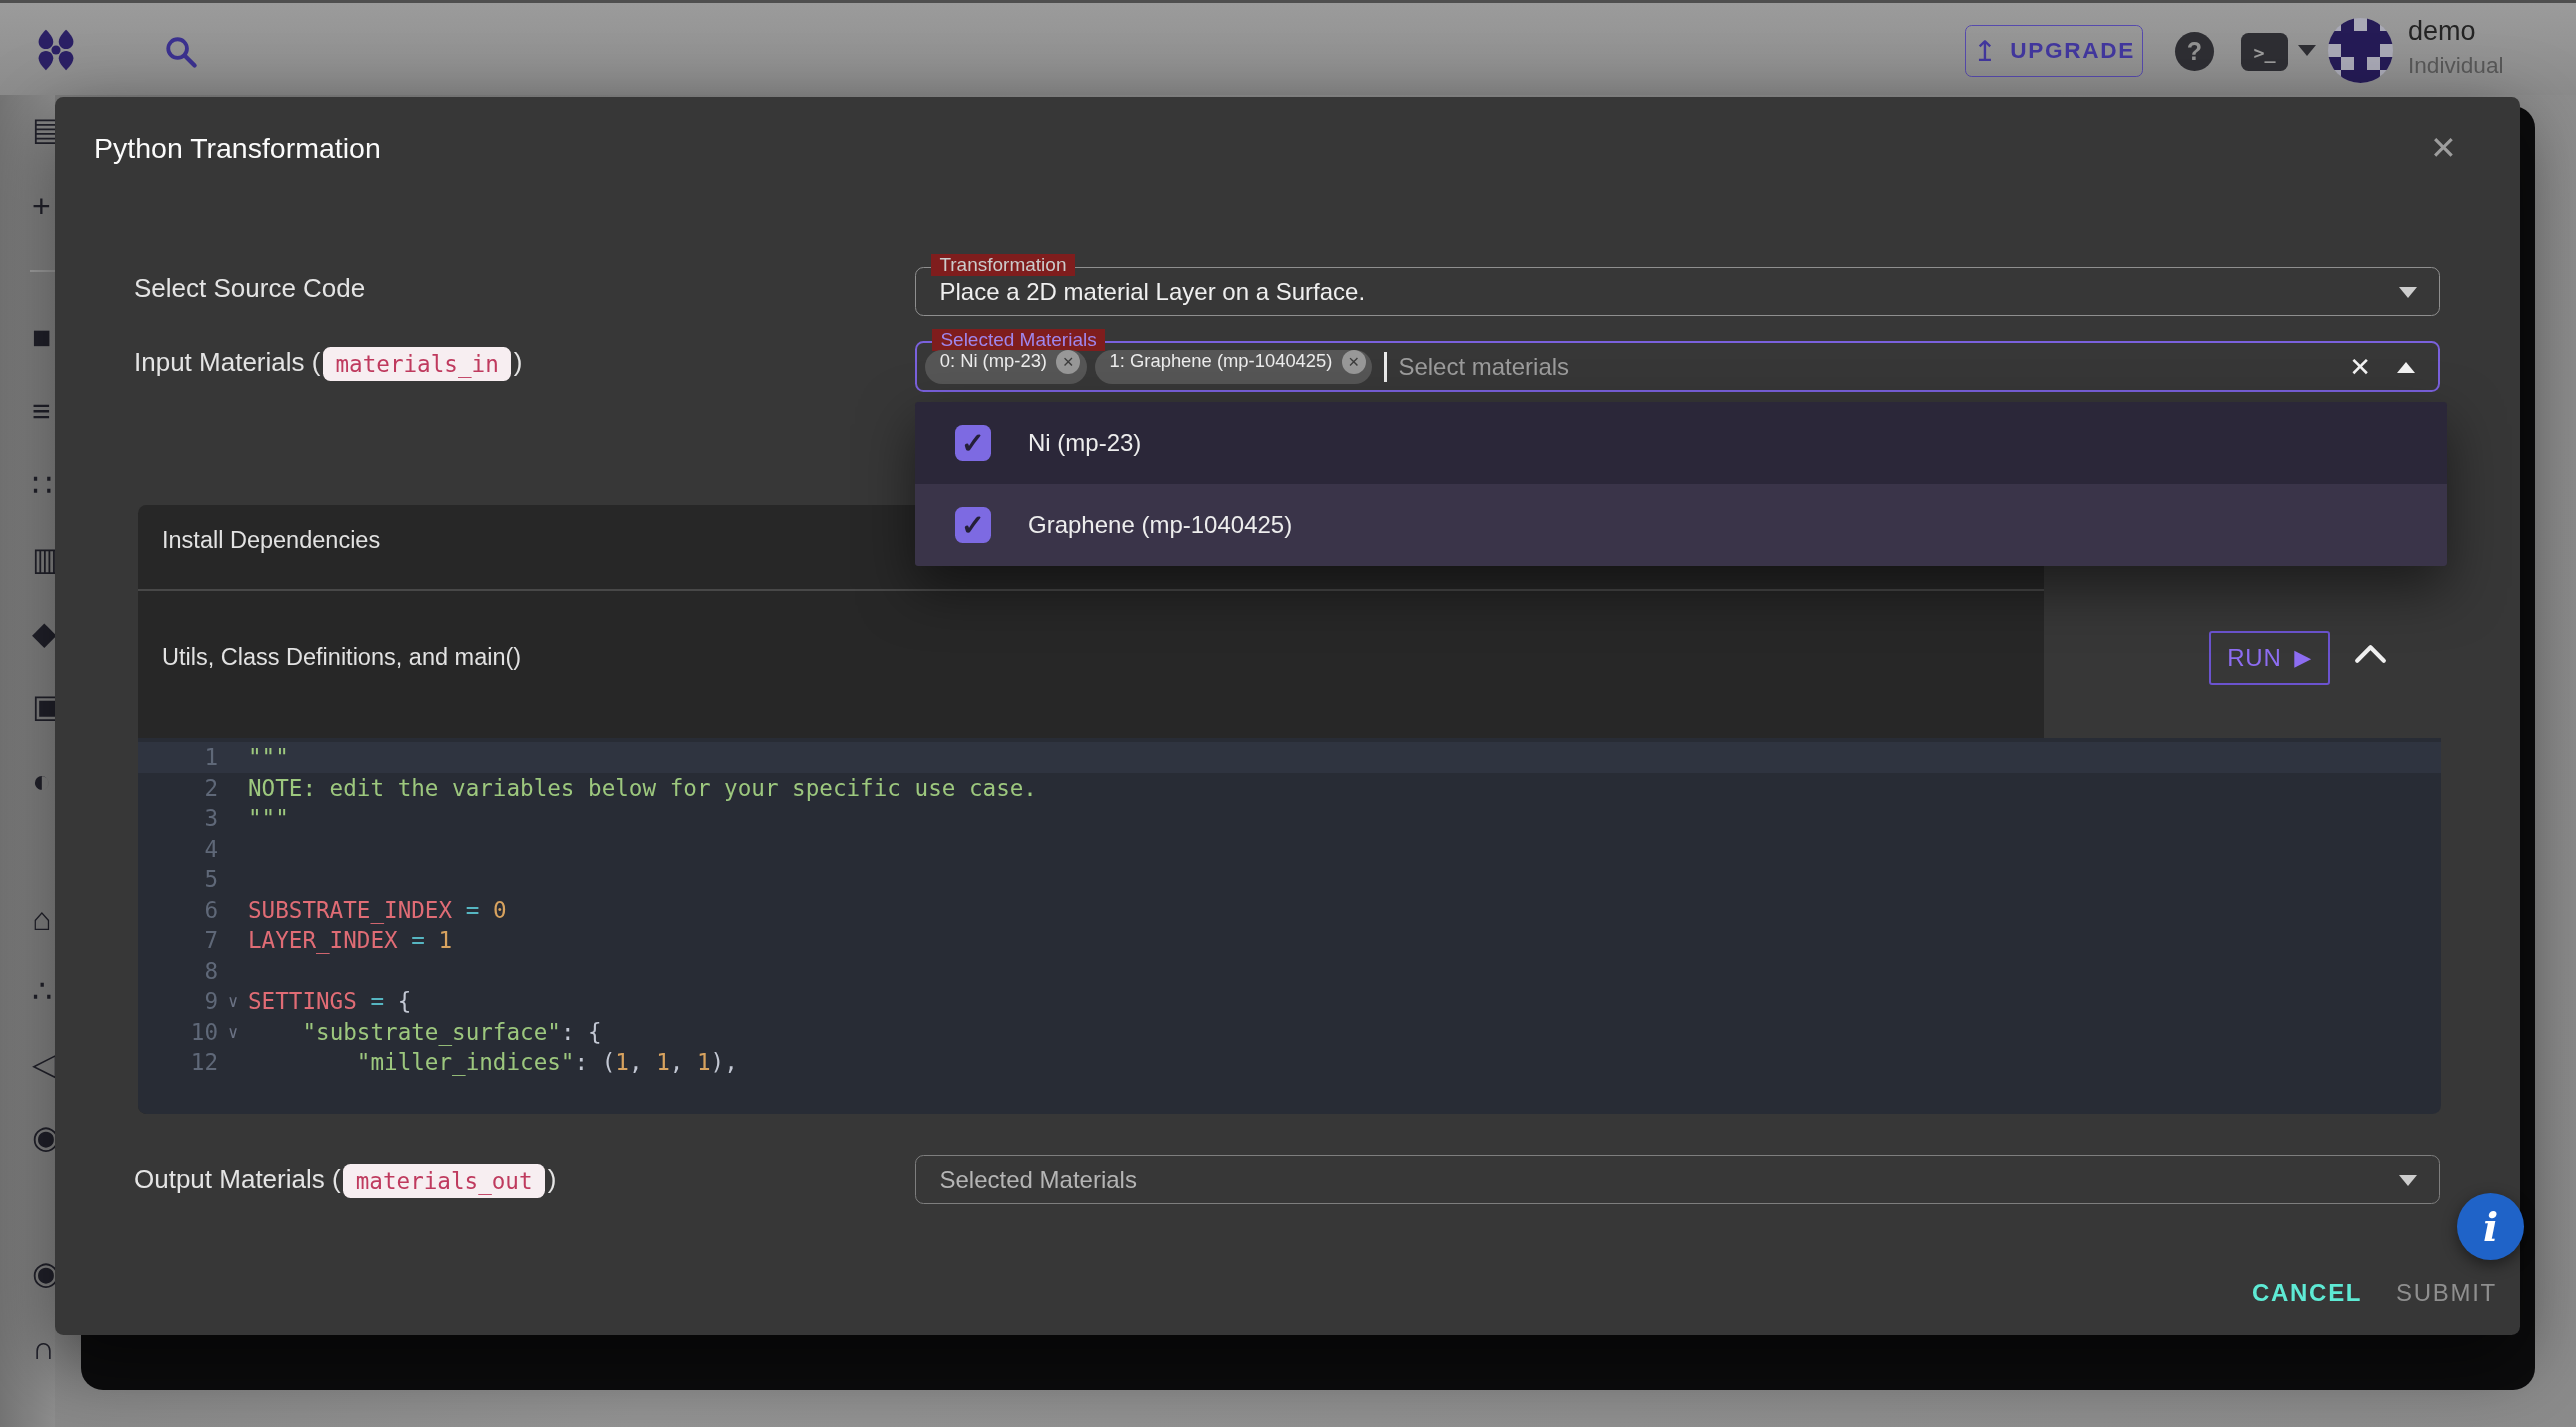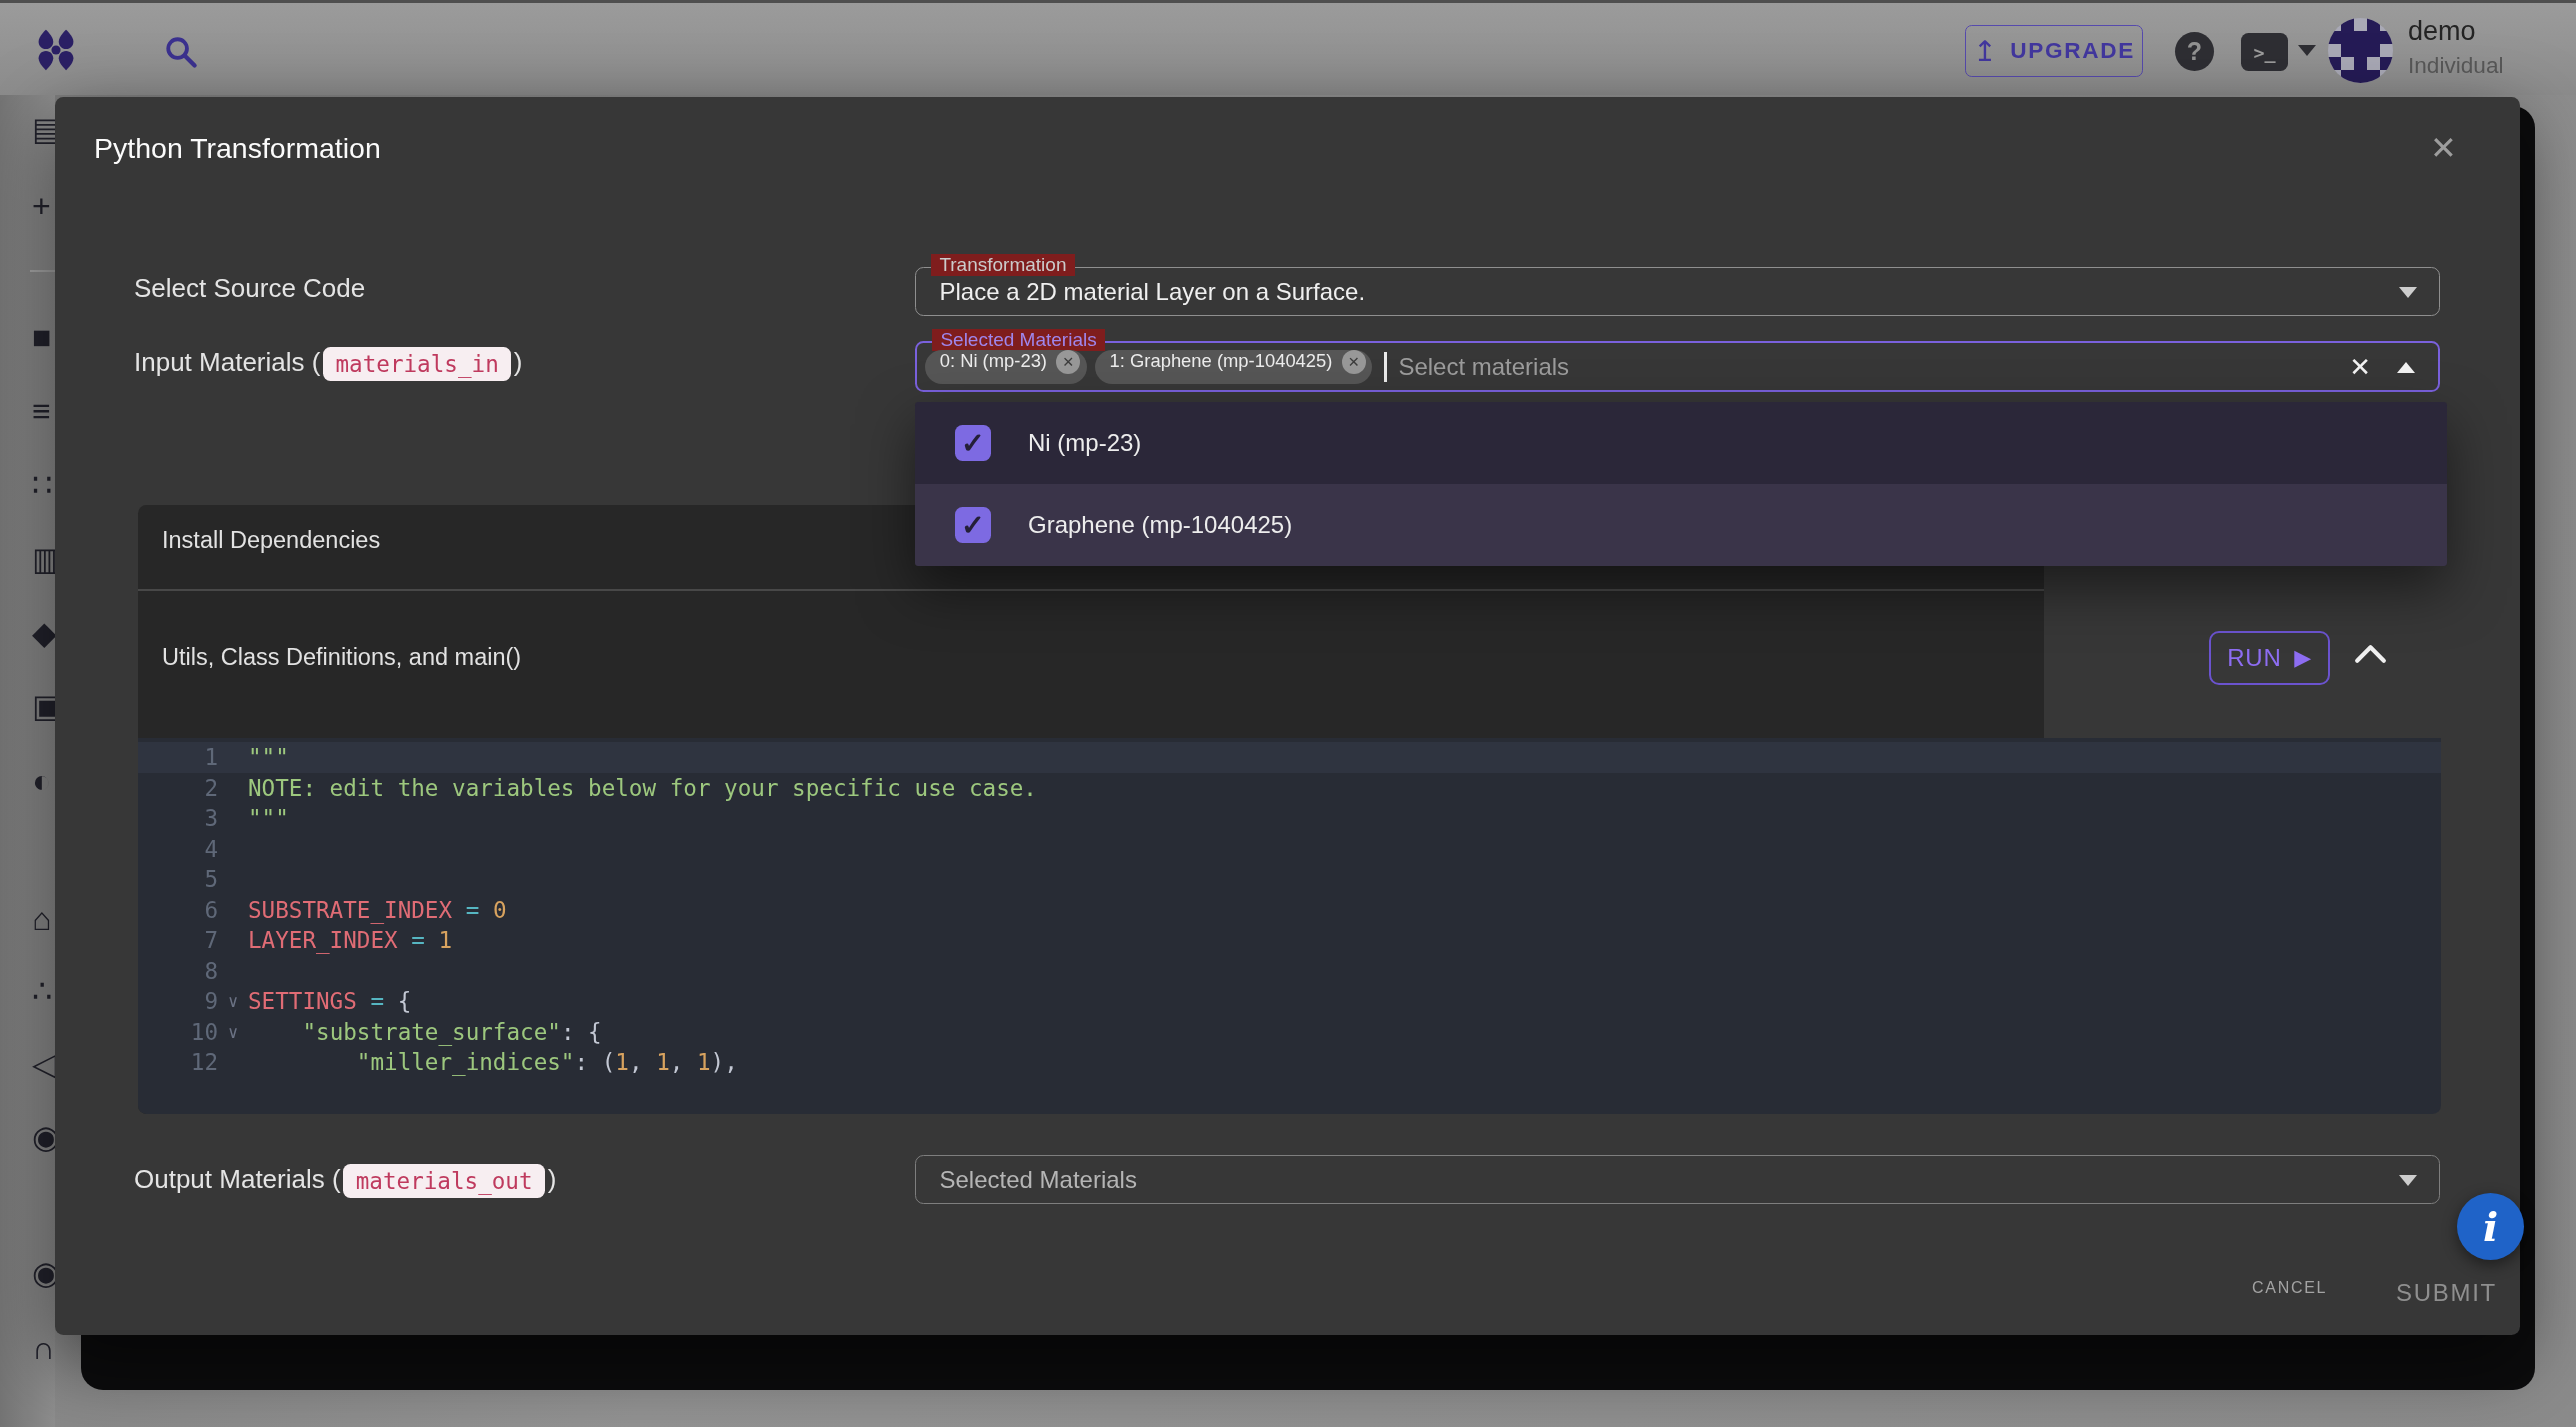--- a/index.html
+++ b/index.html
@@ -57,32 +57,32 @@
   .menu{position:absolute;left:860px;top:305px;width:1532px;background:#2b2739;border-radius:3.4px;box-shadow:0 22px 54px rgba(0,0,0,.5);z-index:5;overflow:hidden}
   .option{height:82px;display:flex;align-items:center;padding-left:40px;gap:37px;cursor:pointer}
   .option.hl{background:#3a3449}
   .checkbox{width:36px;height:36px;border-radius:7.5px;background:#7d6ae2;color:#241f38;font-size:28.5px;font-weight:bold;display:flex;align-items:center;justify-content:center;flex:none}
   .opt-label{font-size:24px;color:#ededed}
 
   .panel{position:absolute;left:83px;top:408px;width:1906px;height:609px;background:#272727;border-radius:8.4px}
   .install-label{position:absolute;left:24px;top:22px;font-size:23.5px;color:#e2e2e2}
   .panel-divider{position:absolute;left:0;top:84px;width:100%;height:1.7px;background:#484848}
   .utils-label{position:absolute;left:24px;top:139px;font-size:23.5px;color:#e2e2e2}
-  .run-btn{position:absolute;left:2071px;top:126px;width:121px;height:54px;border:2.5px solid #6b53cf;border-radius:10px;color:#8d6df2;font-size:24px;font-weight:500;letter-spacing:0.8px;display:flex;align-items:center;justify-content:center;gap:12.6px;cursor:pointer}
+  .run-btn{position:absolute;left:2071px;top:126px;width:121px;height:54px;border:2.5px solid #6b53cf;border-radius:3px;color:#8d6df2;font-size:24px;font-weight:500;letter-spacing:0.8px;display:flex;align-items:center;justify-content:center;gap:12.6px;cursor:pointer}
   .run-play{font-size:22px}
   .collapse-chevron{position:absolute;left:2215px;top:138px;cursor:pointer}
 
   .editor{position:absolute;left:0;top:233px;width:2303px;height:376px;background:#282c35;border-radius:0 0 8.4px 8.4px;overflow:hidden;font-family:"DejaVu Sans Mono",monospace;font-size:22.6px;padding-top:4.2px;cursor:text}
   .code-line{height:30.5px;line-height:30.5px;white-space:pre;display:flex}
   .code-line.active{background:#2f3440}
   .gutter{width:80px;text-align:right;color:#5f6878;flex:none}
   .fold{width:30px;text-align:center;color:#6b7284;font-size:17px;flex:none}
   .tok-str{color:#9dc87e}.tok-com{color:#7d8799}.tok-var{color:#e06c75}.tok-op{color:#56b6c2}.tok-num{color:#d8a35f}.tok-pun{color:#c3c8d4}.tok-pln{color:#abb2bf}
 
-  .cancel-btn{position:absolute;left:2197px;top:1182px;font-size:16px;color:#a3a3a3;letter-spacing:1.7px;font-weight:400;cursor:pointer}
+  .cancel-btn{position:absolute;left:2197px;top:1182px;font-size:24px;color:#5eead4;letter-spacing:1.7px;font-weight:700;cursor:pointer}
   .submit-btn{position:absolute;left:2341px;top:1182px;font-size:24px;color:#8f8f8f;letter-spacing:1.7px;font-weight:500;cursor:default}
   .info-btn{position:absolute;left:2402px;top:1096px;width:67px;height:67px;border-radius:50%;background:#1f63c8;color:#fff;display:flex;align-items:center;justify-content:center;font-family:"DejaVu Serif",serif;font-style:italic;font-weight:bold;font-size:40px;box-shadow:0 5px 15px rgba(0,0,0,.45);z-index:6;cursor:pointer}
 </style>
 </head>
 <body>
 
 <div class="topbar">
   <svg class="logo" viewBox="0 0 48 48">
     <g fill="#2b2065">
       <path d="M13 2 C18 2 21 6 21 10 C21 16 13 23 13 23 C13 23 5 16 5 10 C5 6 8 2 13 2" transform="rotate(180 13 12.5)"></path>

